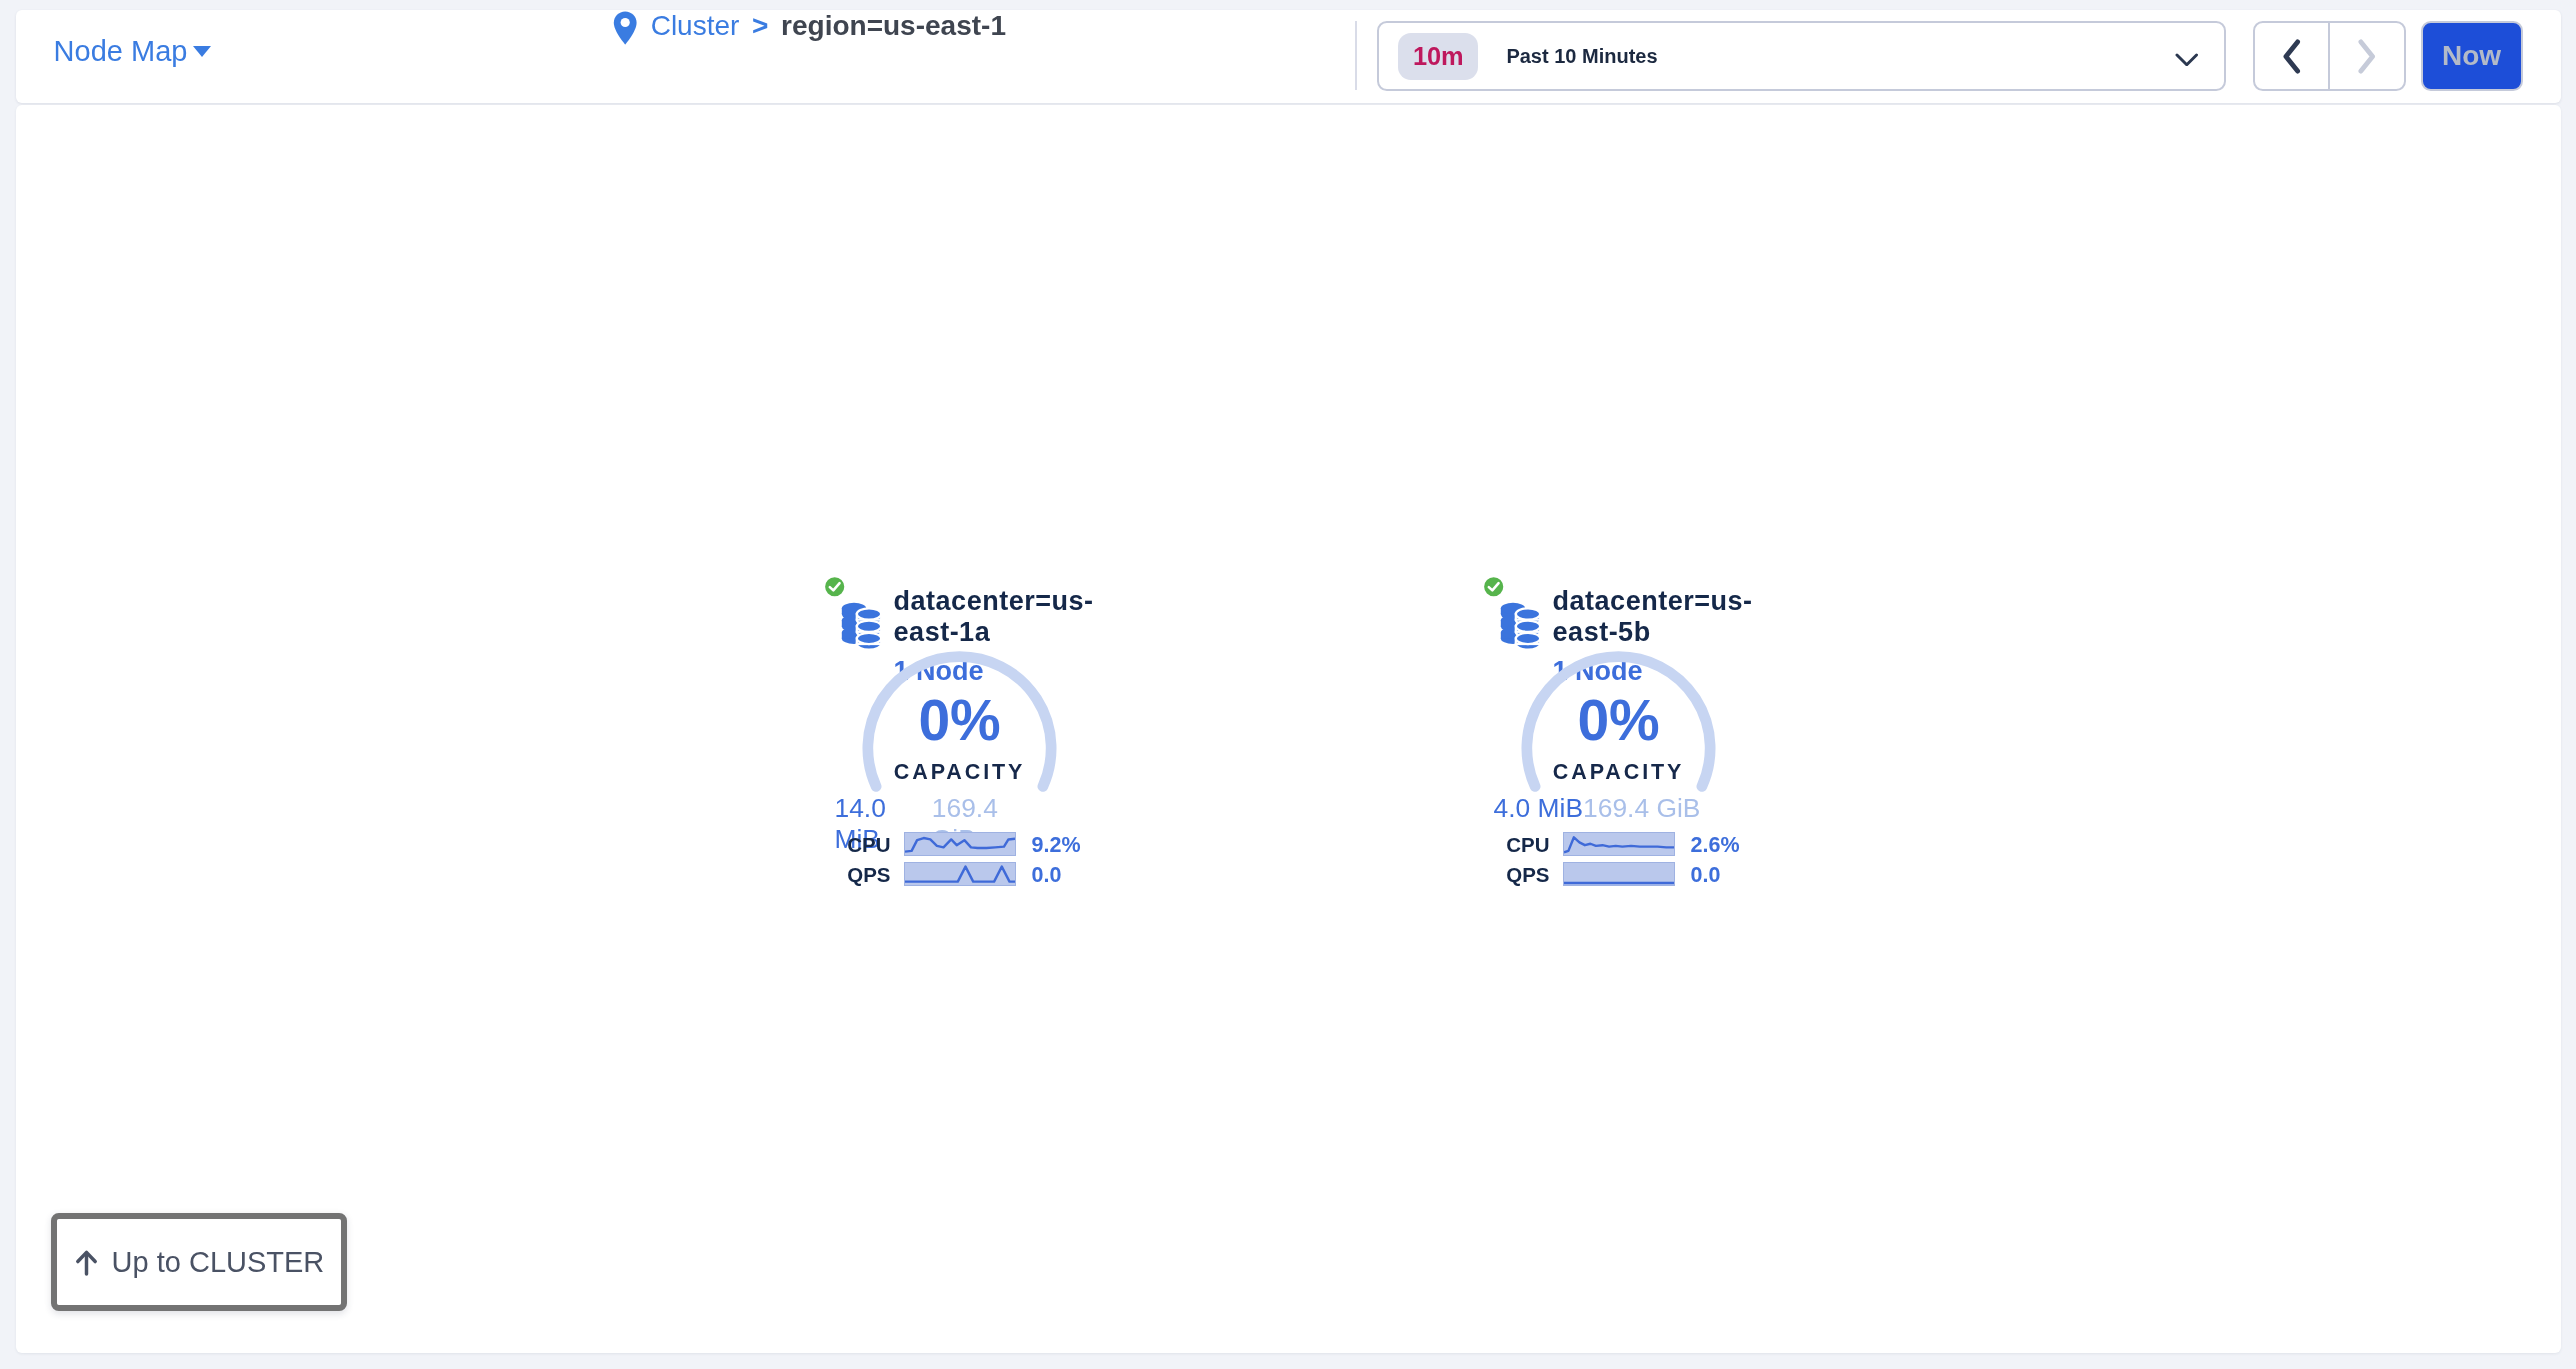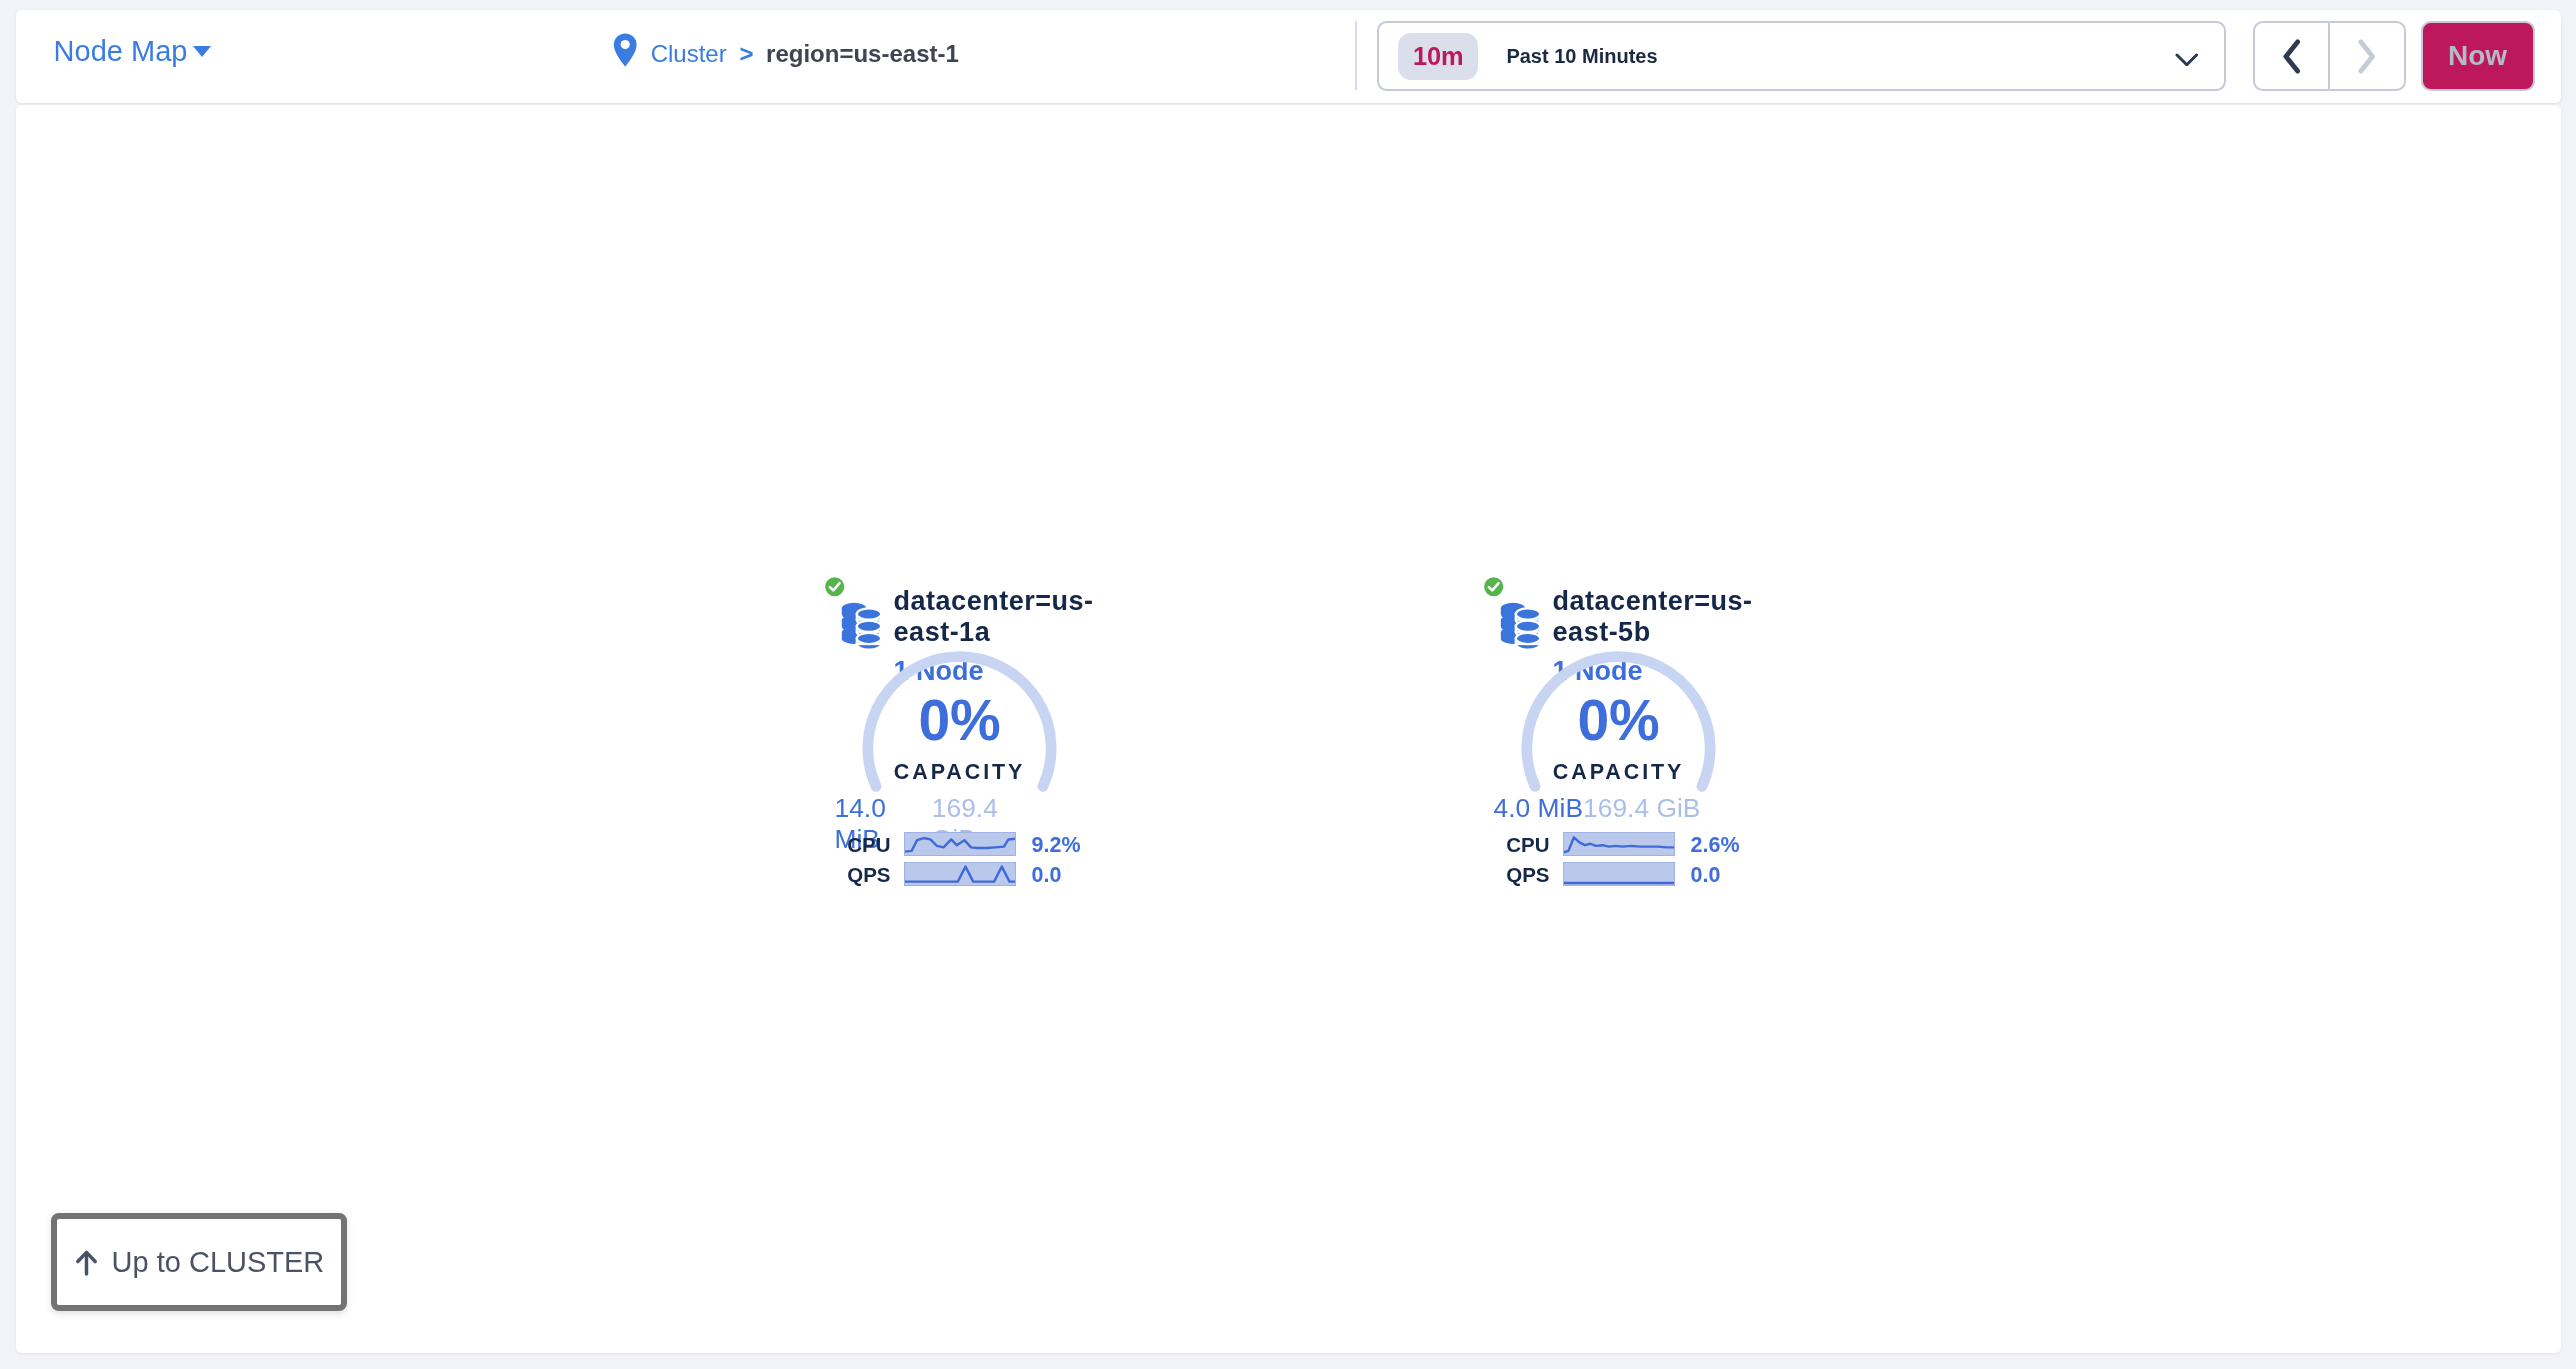--- a/index.html
+++ b/index.html
@@ -23,21 +23,21 @@
     display:flex; align-items:center; gap:6px; cursor:pointer;
   }
   .view-select-label { font-size:29px; color:#3a7ce1; }
   .caret-down {
     width:0; height:0;
     border-left:9.8px solid transparent; border-right:9.8px solid transparent;
     border-top:11.7px solid #3a7ce1;
   }
   .breadcrumb {
     position:absolute; left:596px; top:0; height:88px;
-    display:flex; align-items:center; gap:12.7px; font-size:24px;
+    display:flex; gap:12.7px; font-size:28px;
   }
   .crumb-link { color:#3a7ce1; cursor:pointer; }
   .crumb-sep { color:#3a7ce1; font-weight:700; }
   .crumb-current { color:#3f4550; font-weight:700; }
   .hdr-divider {
     position:absolute; left:1339px; top:11.7px; width:2px; height:69px;
     background:#d9dce8;
   }
   .time-select {
     position:absolute; left:1361px; top:11.7px; width:849px; height:70px;
@@ -53,23 +53,23 @@
   .time-chevron { position:absolute; right:25.4px; top:29px; }
 
   .nav-group {
     position:absolute; left:2237px; top:11.7px; width:153px; height:70px;
     box-sizing:border-box; border:2px solid #c5cada; border-radius:9.8px;
     background:#fff; display:flex;
   }
   .nav-btn { flex:1; display:flex; align-items:center; justify-content:center; cursor:pointer; }
   .nav-btn + .nav-btn { border-left:2px solid #c5cada; }
   .now-btn {
-    position:absolute; left:2405px; top:11.7px; width:114px; height:70px;
+    position:absolute; left:2405px; top:11.7px; width:102px; height:70px;
     box-sizing:border-box; border:2px solid #c5cada; border-radius:9.8px;
-    background:#be185d; color:#b3bac8; font-weight:700; font-size:28px;
+    background:#1d4ed8; color:#b3bac8; font-weight:700; font-size:28px;
     display:flex; align-items:center; justify-content:center; cursor:default;
   }
 
   
   .map-card {
     position:absolute; left:15.6px; top:105px; width:2545px; height:1248px;
     background:#ffffff; border-radius:5.9px;
     box-shadow:0 1px 2.9px rgba(40,50,80,.08);
   }
 

